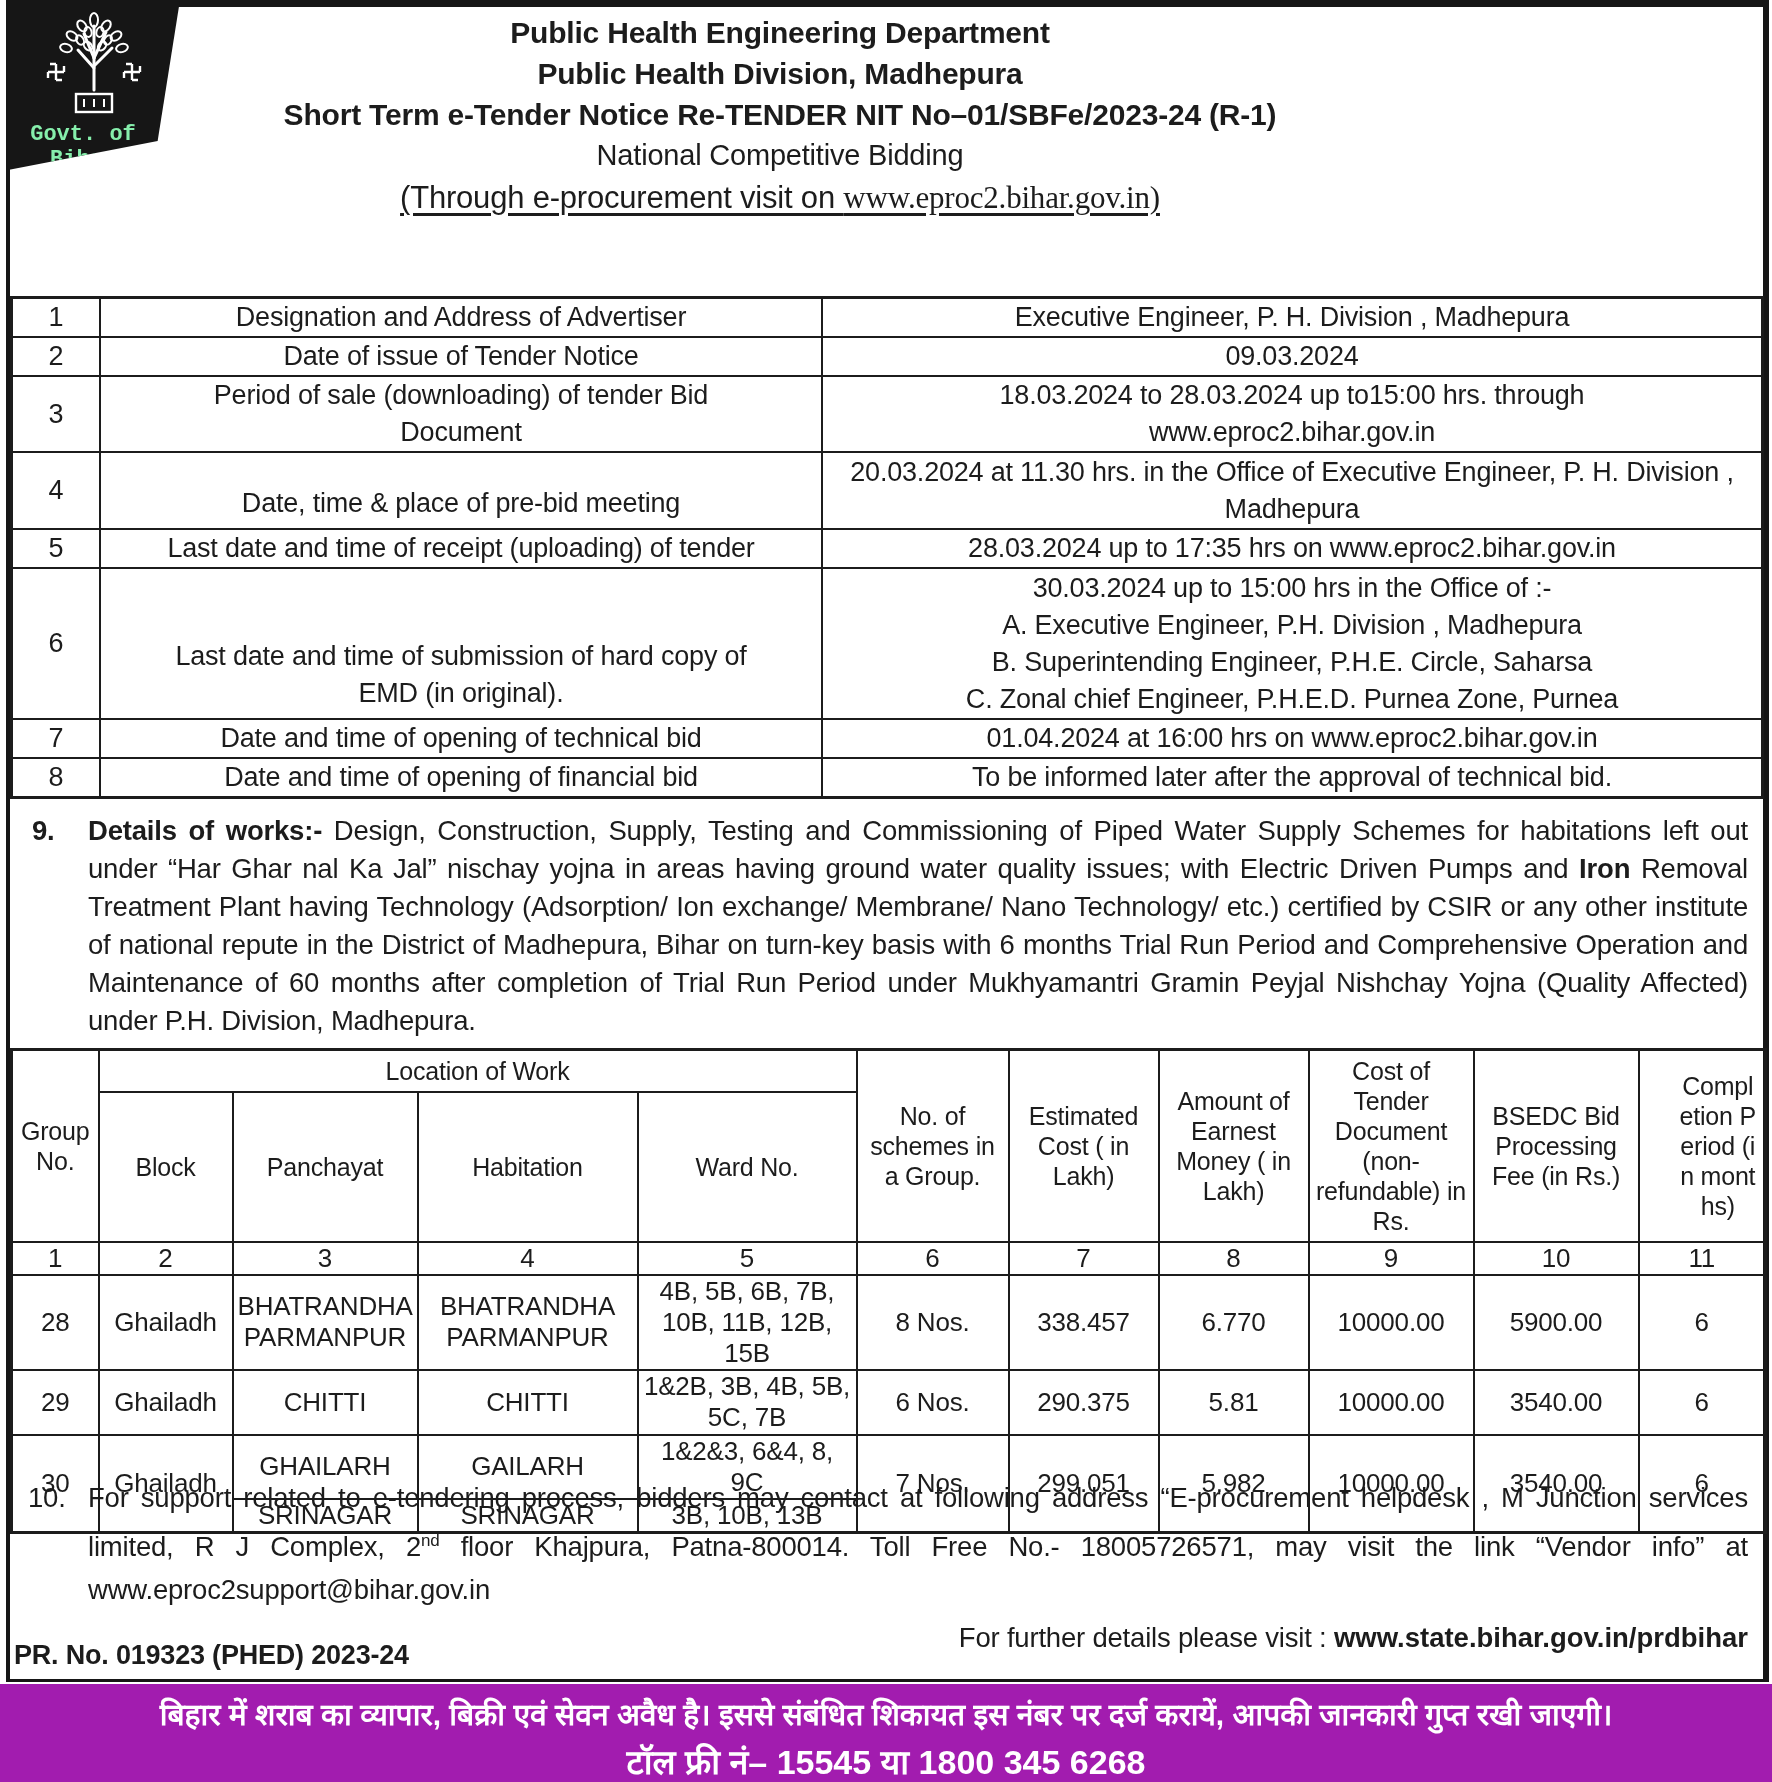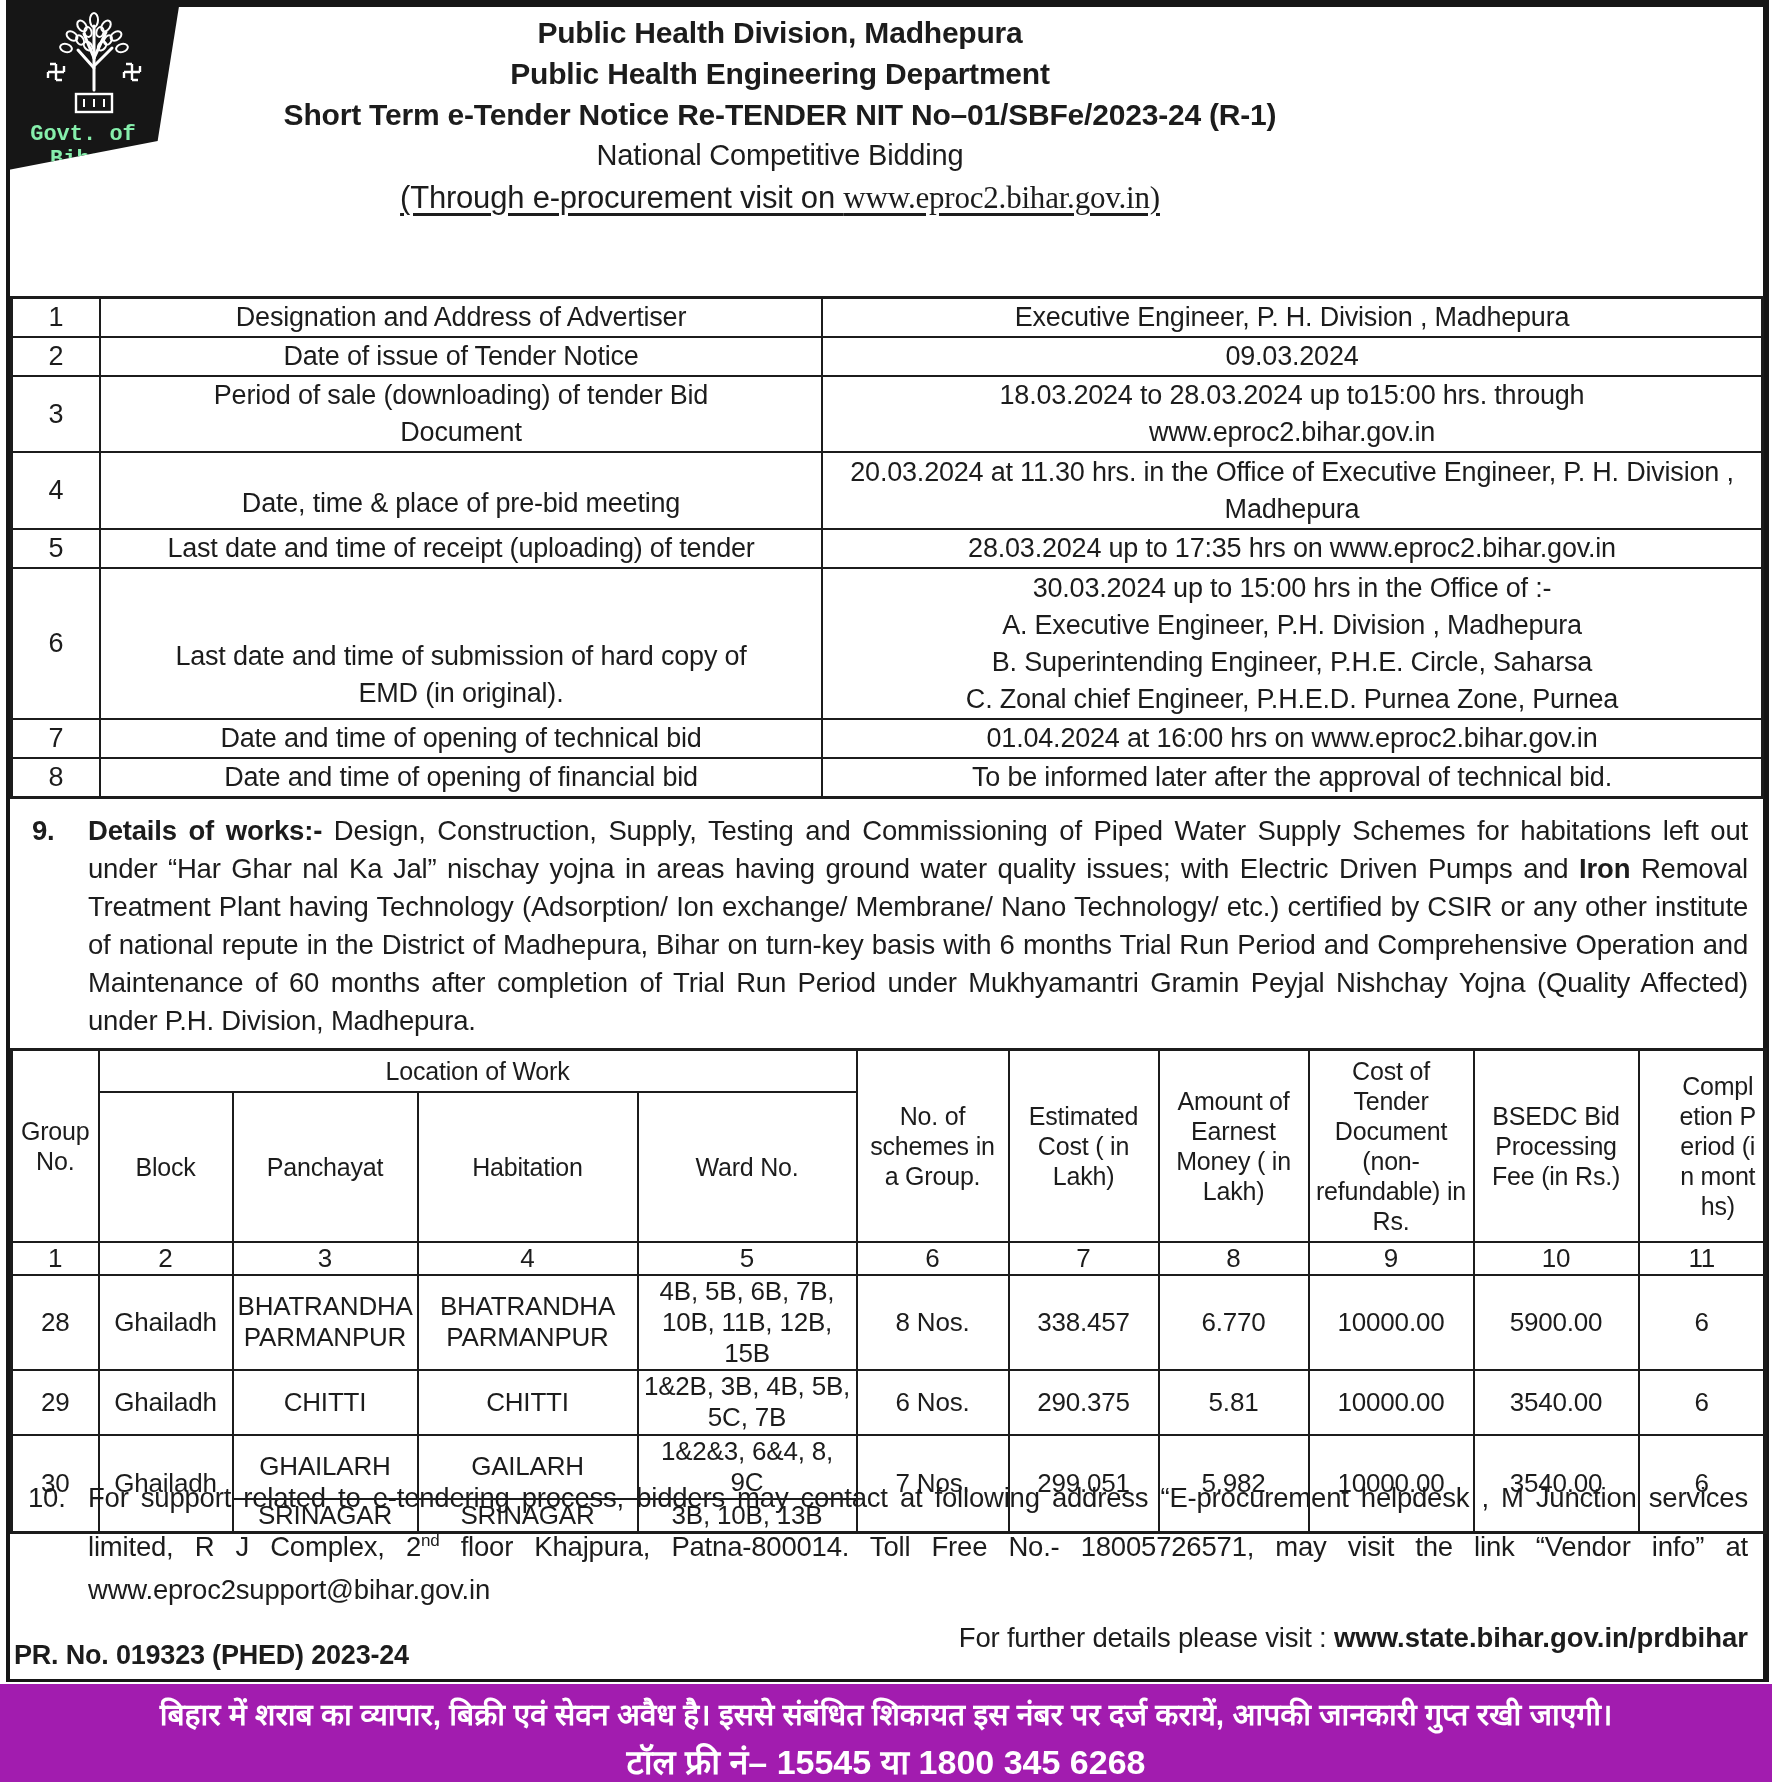--- a/index.html
+++ b/index.html
@@ -86,22 +86,22 @@
       </g>
       <g stroke="#ffffff" fill="none" stroke-width="2.4">
         <rect x="44" y="84" width="36" height="18"></rect>
         <path d="M52 89 L52 97 M62 89 L62 97 M72 89 L72 97" stroke-width="2"></path>
       </g>
     </svg>
     <div class="logo-label">Govt. of Bihar</div>
   </div>
 
   <div class="titles">
+    <div class="t1">Public Health Engineering Department</div>
     <div class="t1">Public Health Division, Madhepura</div>
-    <div class="t1">Public Health Engineering Department</div>
     <div class="t1">Short Term e-Tender Notice Re-TENDER NIT No–01/SBFe/2023-24 (R-1)</div>
     <div class="t2">National Competitive Bidding</div>
     <div class="t3"><span>(Through e-procurement visit on </span><span class="serif">www.eproc2.bihar.gov.in)</span></div>
   </div>
 
   <table class="info">
     <tbody>
         <tr class="h38">
       <td class="sn">1</td>
       <td class="lbl">Designation and Address of Advertiser</td>

